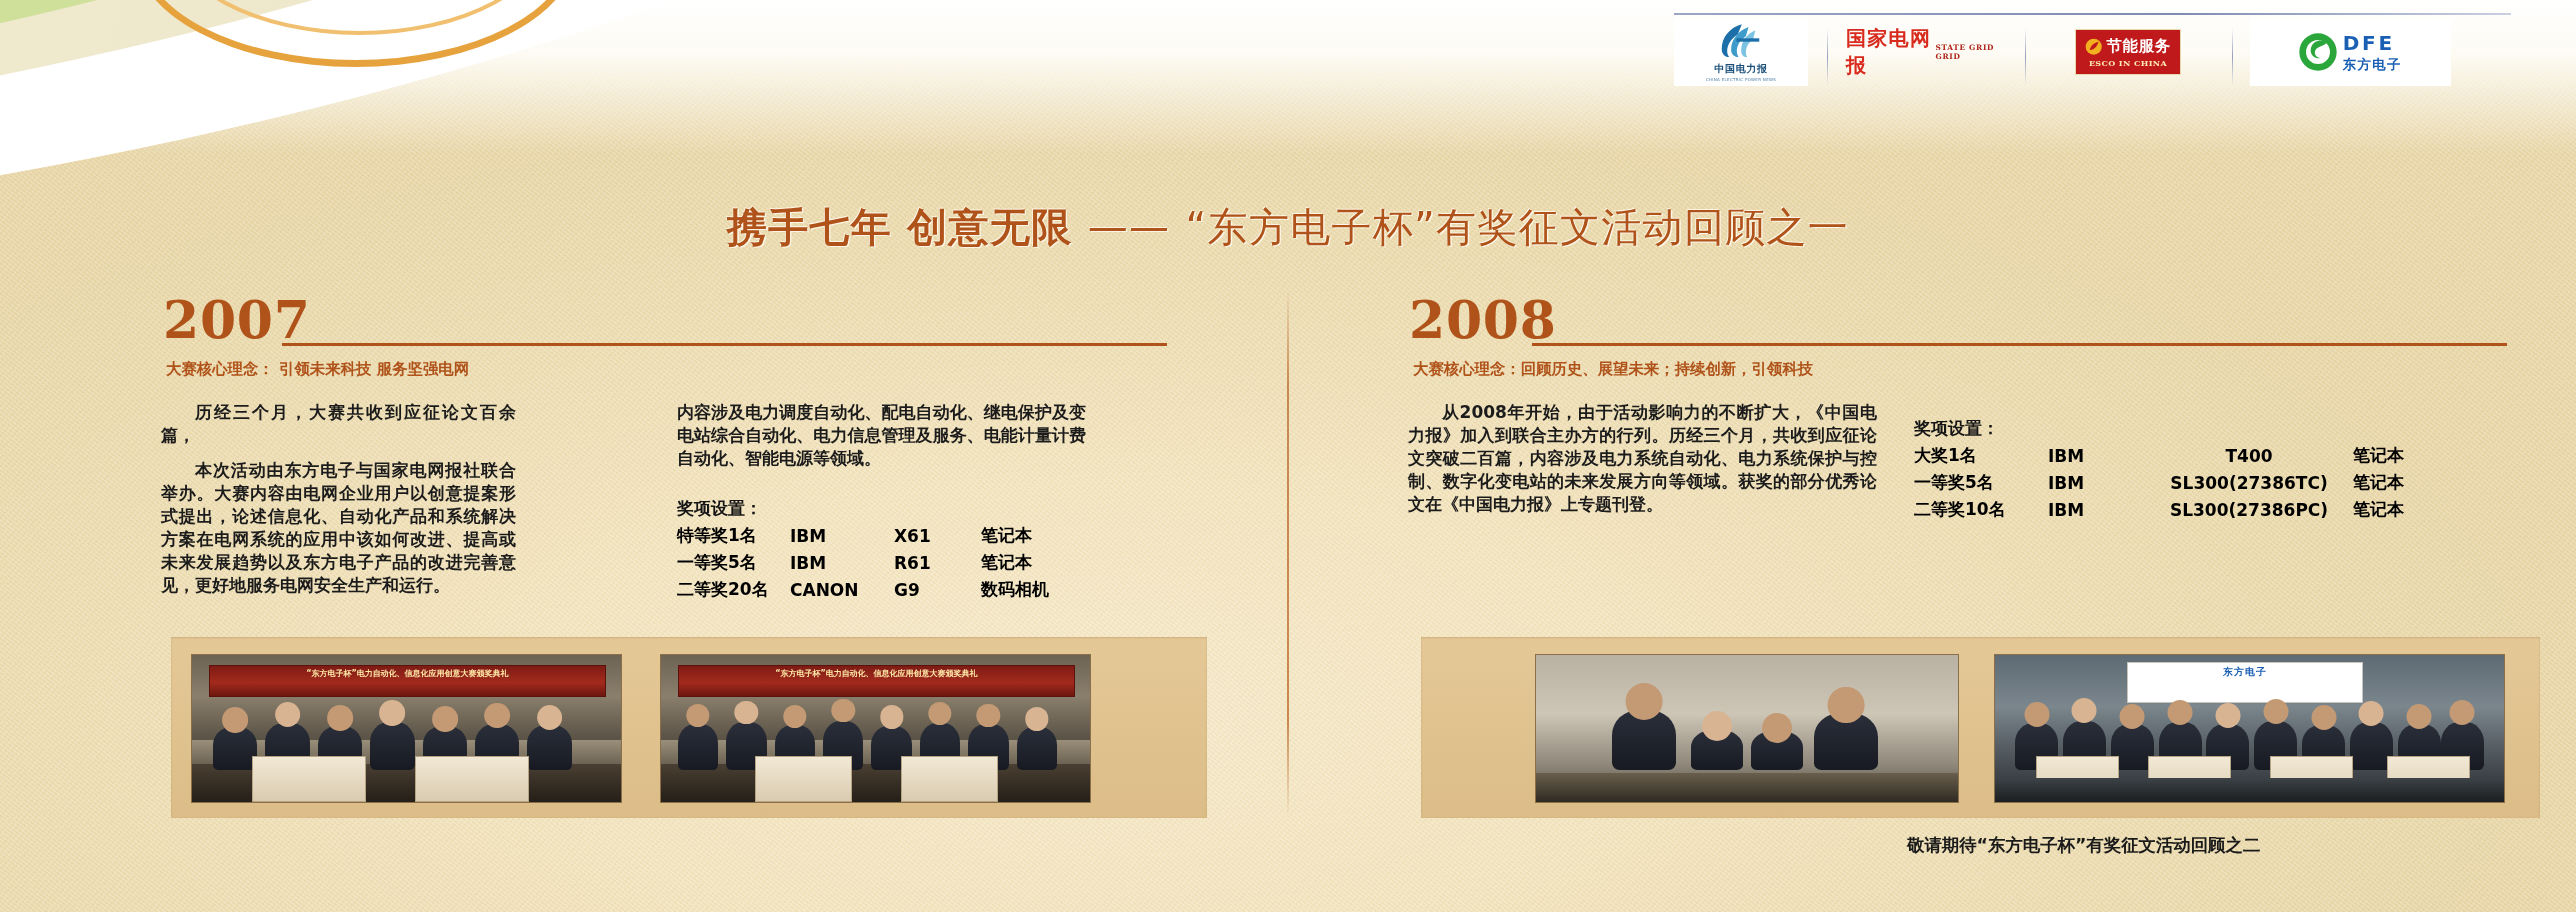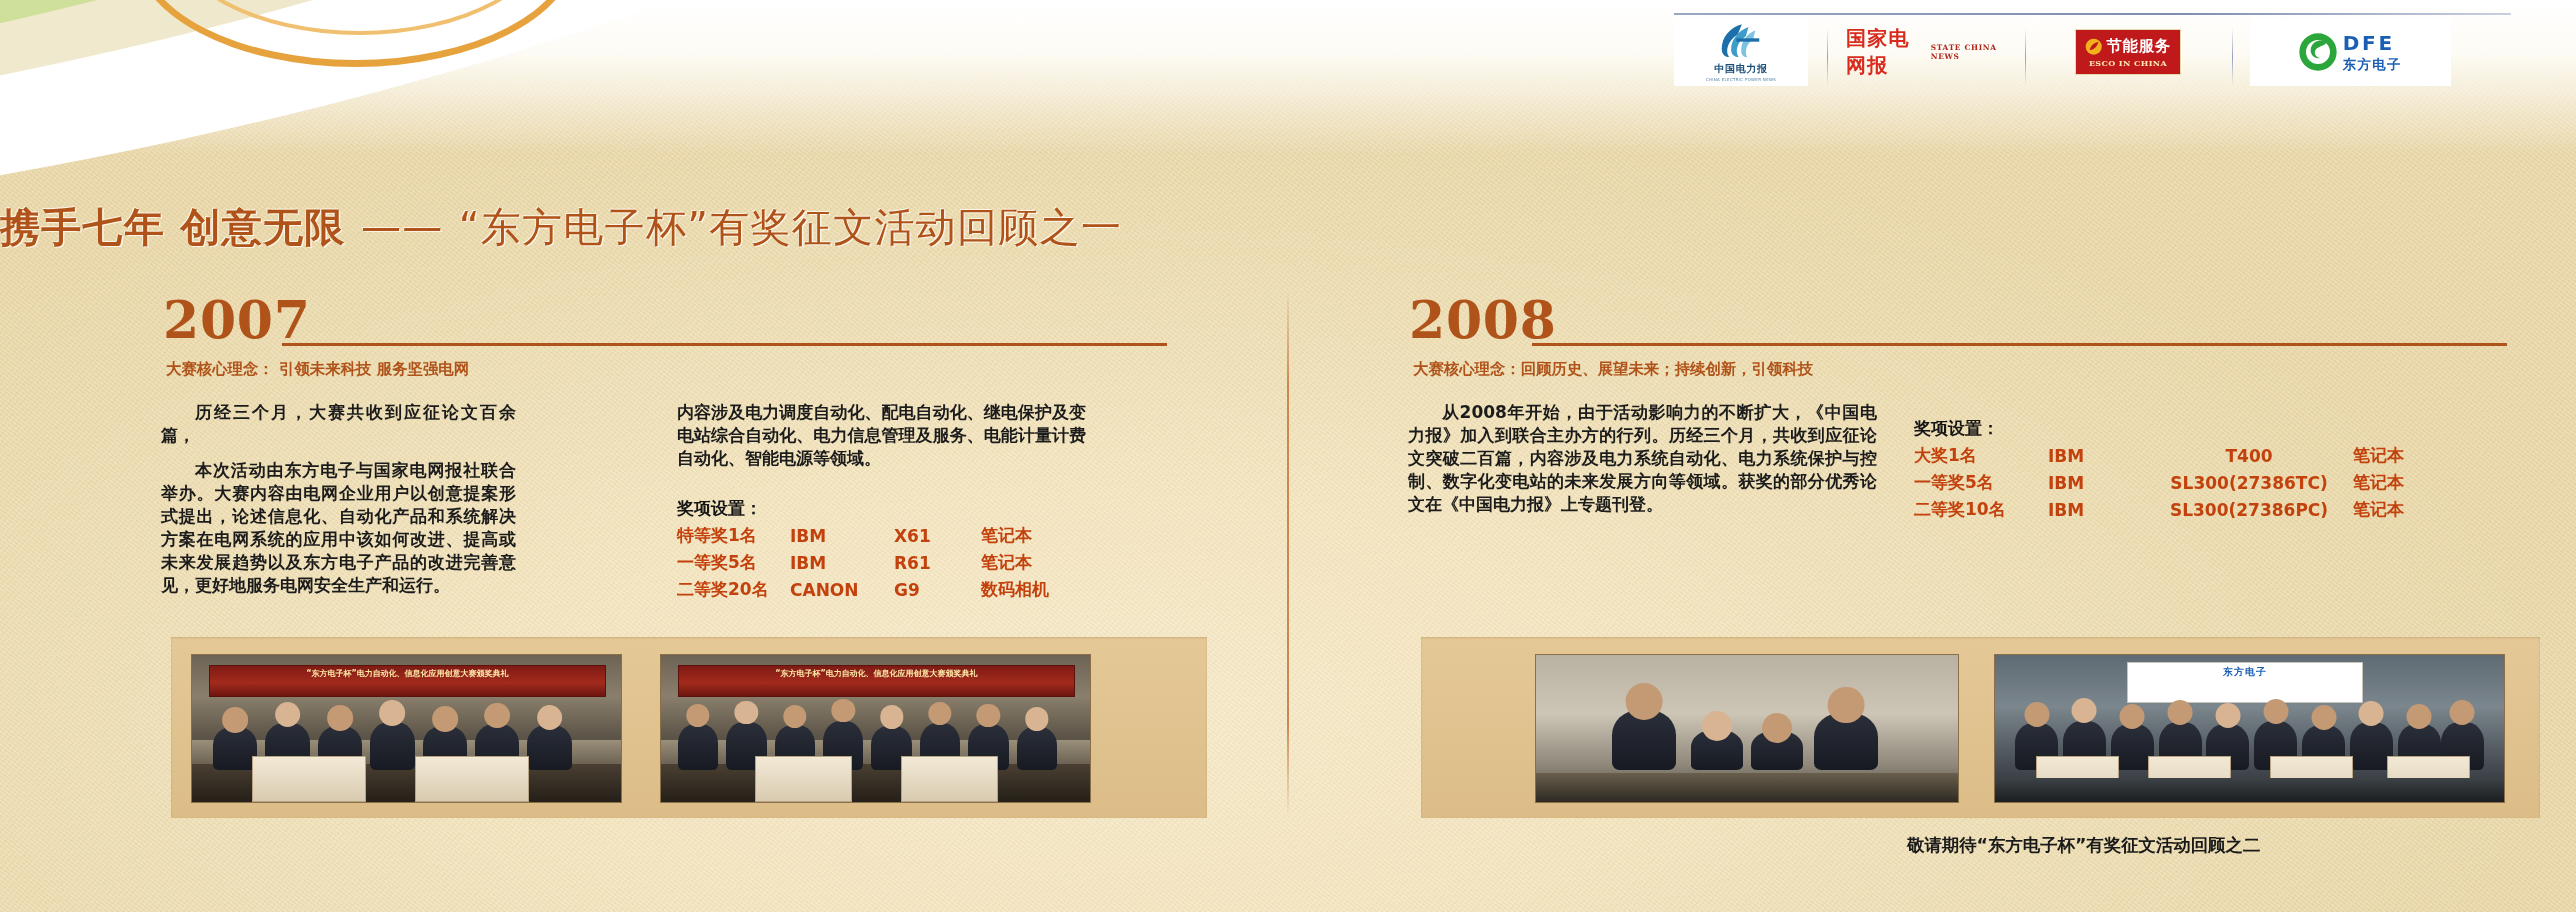--- a/index.html
+++ b/index.html
@@ -49,37 +49,37 @@
   #logobar{position:absolute;left:1674px;top:12px;width:838px;height:74px;}
   #logorule{position:absolute;left:1674px;top:13.4px;width:837px;height:2px;
     background:linear-gradient(90deg,#9aa6c4,#7e8cb0 60%,#c9d0e0);}
   .logo-cell{position:absolute;top:6.7px;height:67px;display:flex;align-items:center;
     justify-content:center;}
   .vdiv{position:absolute;top:16px;width:1.3px;height:58px;
     background:linear-gradient(180deg,rgba(150,160,190,0),#96a0be,rgba(150,160,190,0));}
   .logo-white{background:#fff;display:flex;align-items:center;justify-content:center;}
 
   
-  #title{position:absolute;left:0;top:200px;width:2576px;text-align:left;
+  #title{position:absolute;left:0;top:200px;width:2576px;text-align:center;
     font-size:40px;font-weight:bold;color:#b0531a;letter-spacing:1.3px;
     white-space:nowrap;
     text-shadow:1.3px 1.3px 0 #fdf6e6, -0.7px -0.7px 0 #fdf6e6;}
   #title .thin{font-weight:normal;}
 
   
   .year{position:absolute;font-size:52px;font-weight:bold;color:#b0531a;
     font-family:"DejaVu Serif","Liberation Serif",serif;letter-spacing:0.7px;line-height:1;}
   .yearline{position:absolute;height:2.7px;background:#b0531a;}
   .concept{position:absolute;font-size:15.4px;color:#b0531a;white-space:nowrap;font-weight:bold;}
   .body{position:absolute;font-size:17px;line-height:23px;color:#1b1b1b;
     text-align:justify;font-weight:bold;}
   .body p{margin:0 0 12px 0;text-indent:2em;}
   .awardtitle{position:absolute;font-size:17px;color:#151515;font-weight:bold;}
   table.awards{position:absolute;border-collapse:collapse;font-size:17px;
-    color:#c2410c;font-weight:bold;}
+    color:#000000;font-weight:bold;}
   table.awards td{padding:0 0 4px 0;white-space:nowrap;}
 
   
   #vsep{position:absolute;left:1287px;top:288px;width:2px;height:530px;
     background:linear-gradient(180deg,rgba(176,83,26,0),#c98a52 18%,#c98a52 82%,rgba(176,83,26,0));}
 
   
   .strip{position:absolute;background:linear-gradient(180deg,#e4c896,#dcbd88);
      box-shadow:0 0.7px 2px rgba(120,80,30,.25) inset;}
   .photo{position:absolute;overflow:hidden;border:0.7px solid #8a6f48;background:#bef264;}
@@ -141,21 +141,21 @@
       <span style="font-size:4px;color:#4d7ea6;letter-spacing:0.3px;">CHINA ELECTRIC POWER NEWS</span>
     </div>
   </div>
   <div class="vdiv" style="left:153px;"></div>
 
   <div class="logo-cell" style="left:172px;width:161px;">
     <div style="display:flex;flex-direction:row;align-items:center;gap:2px;">
       <span style="font-size:20px;color:#d82b1e;font-weight:bold;letter-spacing:1.3px;
                    font-family:'DejaVu Serif','Liberation Serif',serif;">国家电网报</span>
       <span style="font-size:7.4px;color:#b02318;font-weight:bold;letter-spacing:0.7px;
-                   font-family:'DejaVu Serif','Liberation Serif',serif;">STATE CHINA NEWS</span>
+                   font-family:'DejaVu Serif','Liberation Serif',serif;">STATE GRID GRID</span>
     </div>
   </div>
   <div class="vdiv" style="left:351px;"></div>
 
   <div class="logo-cell" style="left:370px;width:168px;">
     <div style="background:#c0191b;padding:6px 9.4px;display:flex;flex-direction:column;
                 align-items:center;gap:1.3px;border:1.3px solid #e8d9aa;">
       <div style="display:flex;align-items:center;gap:4px;">
         <svg width="17.4" height="17.4" viewBox="0 0 26 26">
           <circle cx="13" cy="13" r="12" fill="#f2b01e"></circle>

